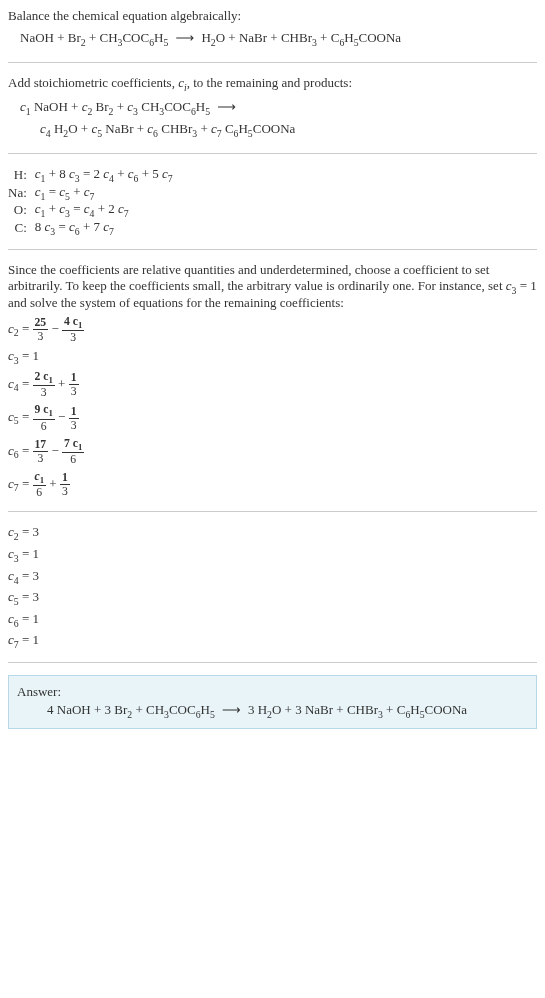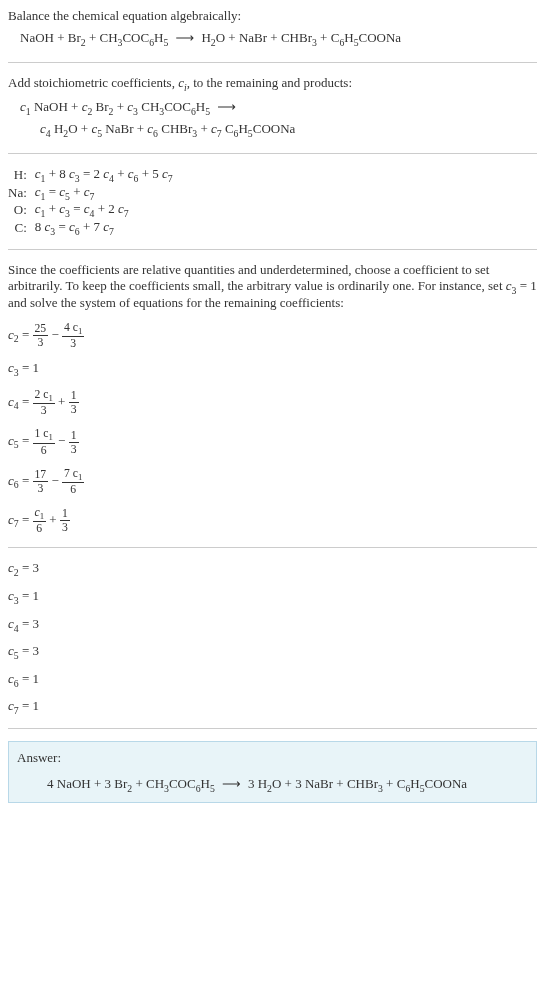--- a/index.html
+++ b/index.html
@@ -50,36 +50,37 @@
     .frac {
       display: inline-block;
       vertical-align: middle;
       text-align: center;
       font-size: 0.9em;
     }
     .frac .num {
       display: block;
       border-bottom: 1px solid #333;
       padding: 0 2px;
+      font-weight: bold;
     }
     .frac .den {
       display: block;
       padding: 0 2px;
     }
     .coef-line {
-      margin: 10px 0;
+      margin: 4px 0;
     }
     .answer-box {
       background: #e8f4f8;
       border: 1px solid #b8d8e8;
       padding: 8px;
       margin-top: 4px;
     }
     .answer-label {
-      margin-bottom: 10px;
+      margin-bottom: 2px;
     }
     .answer-eq {
       padding-left: 30px;
     }
     .arrow {
       display: inline-block;
       padding: 0 4px;
     }
   </style>
 </head>
@@ -142,21 +143,21 @@
   <div class="coef-line">
     <i><span>c</span></i><sub>2</sub><span> = </span><span class="frac"><span class="num">25</span><span class="den">3</span></span><span> − </span><span class="frac"><span class="num"><span>4 c</span><sub>1</sub></span><span class="den">3</span></span>
   </div>
   <div class="coef-line">
     <i><span>c</span></i><sub>3</sub><span> = 1</span>
   </div>
   <div class="coef-line">
     <i><span>c</span></i><sub>4</sub><span> = </span><span class="frac"><span class="num"><span>2 c</span><sub>1</sub></span><span class="den">3</span></span><span> + </span><span class="frac"><span class="num">1</span><span class="den">3</span></span>
   </div>
   <div class="coef-line">
-    <i><span>c</span></i><sub>5</sub><span> = </span><span class="frac"><span class="num"><span>1 c</span><sub>1</sub></span><span class="den">6</span></span><span> − </span><span class="frac"><span class="num">1</span><span class="den">3</span></span>
+    <i><span>c</span></i><sub>5</sub><span> = </span><span class="frac"><span class="num"><span>9 c</span><sub>1</sub></span><span class="den">6</span></span><span> − </span><span class="frac"><span class="num">1</span><span class="den">3</span></span>
   </div>
   <div class="coef-line">
     <i><span>c</span></i><sub>6</sub><span> = </span><span class="frac"><span class="num">17</span><span class="den">3</span></span><span> − </span><span class="frac"><span class="num"><span>7 c</span><sub>1</sub></span><span class="den">6</span></span>
   </div>
   <div class="coef-line">
     <i><span>c</span></i><sub>7</sub><span> = </span><span class="frac"><span class="num"><i><span>c</span></i><sub>1</sub></span><span class="den">6</span></span><span> + </span><span class="frac"><span class="num">1</span><span class="den">3</span></span>
   </div>
 </div>
 
 <hr>

